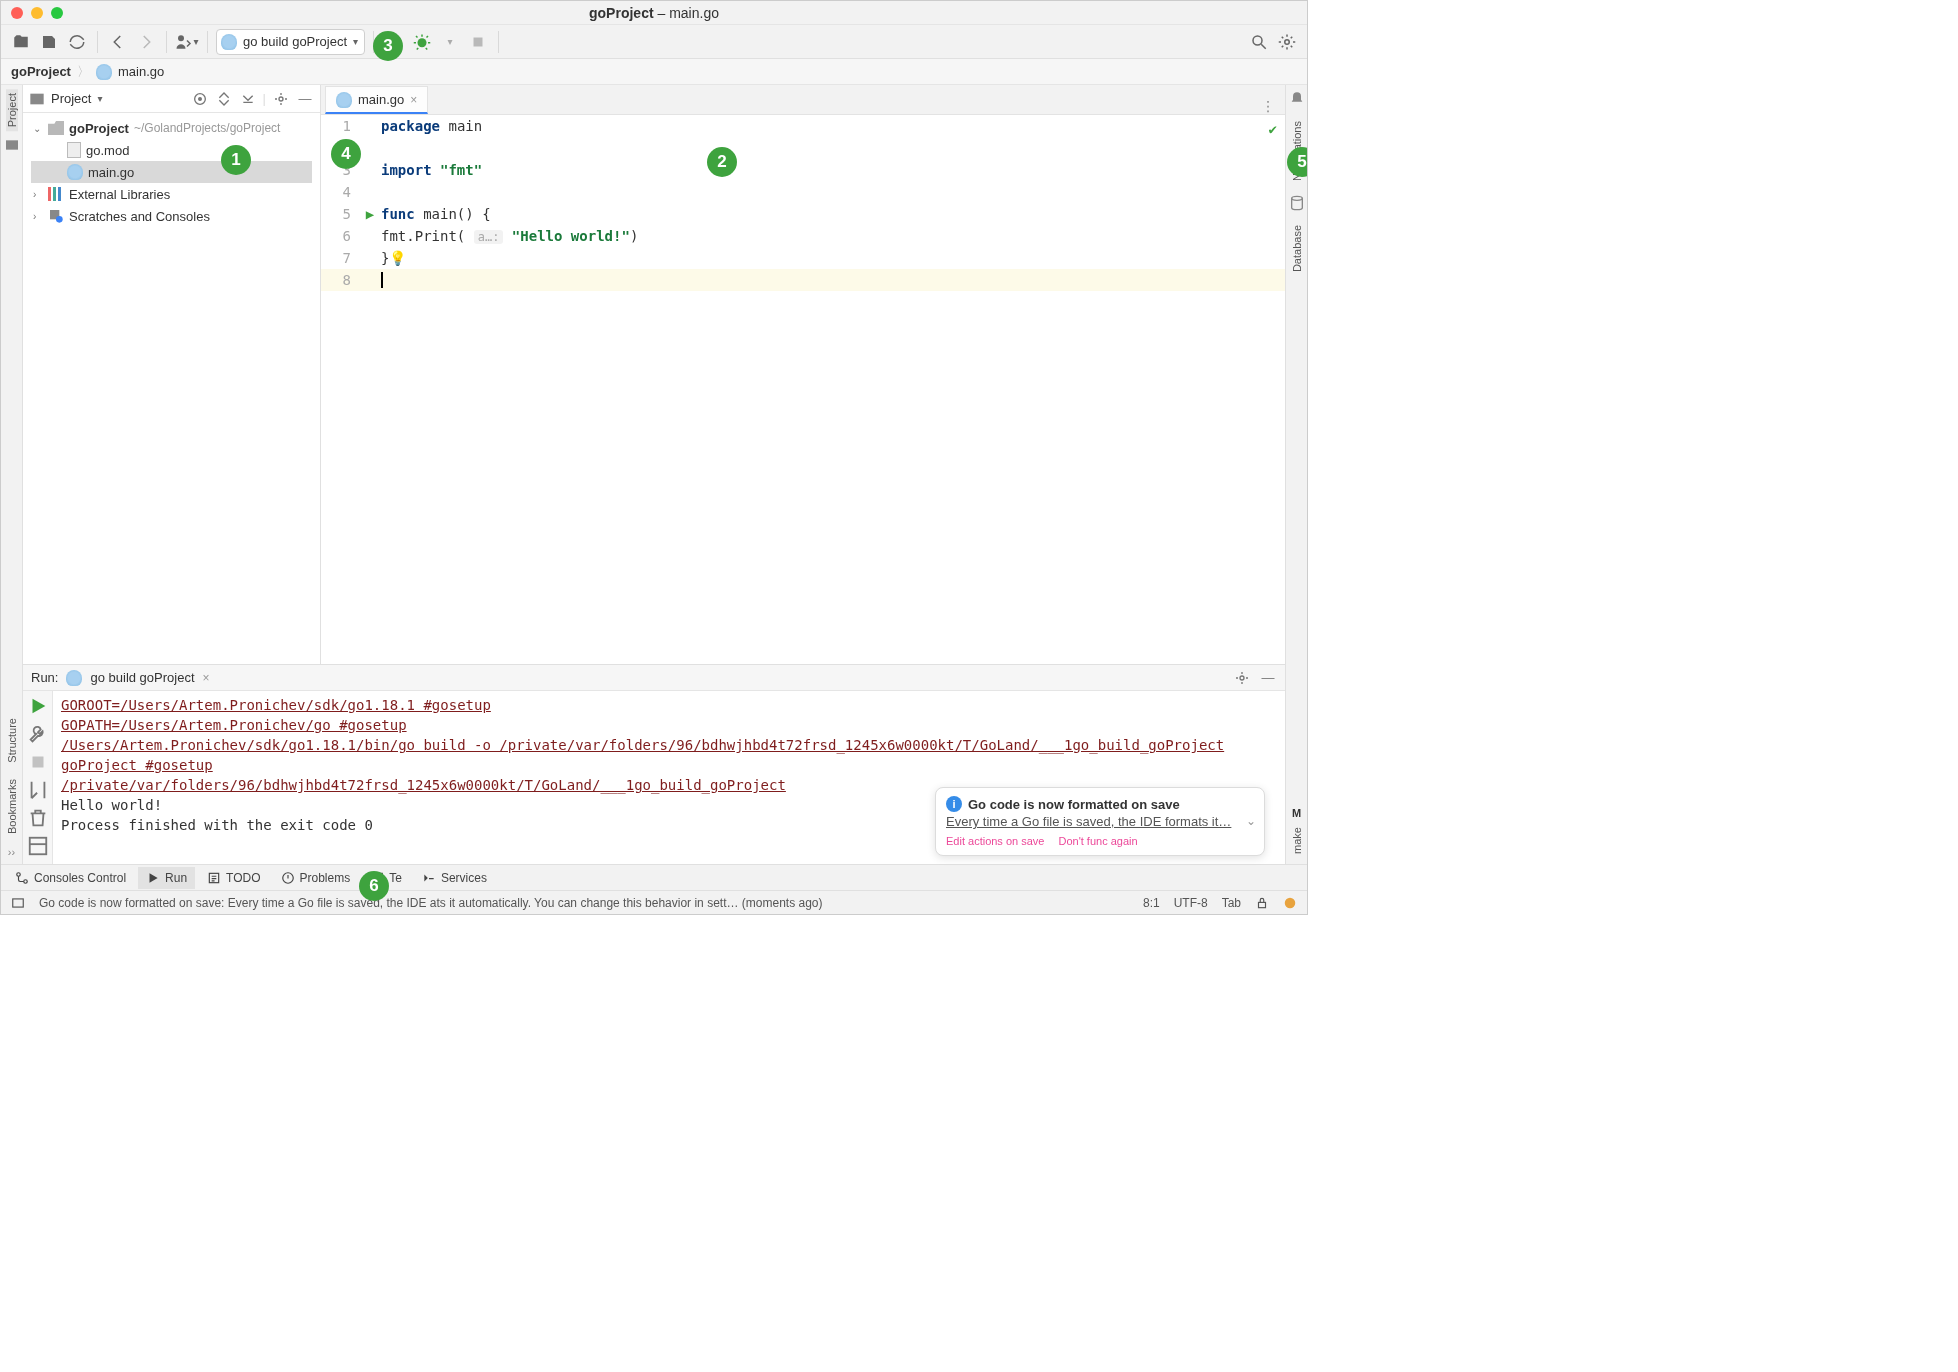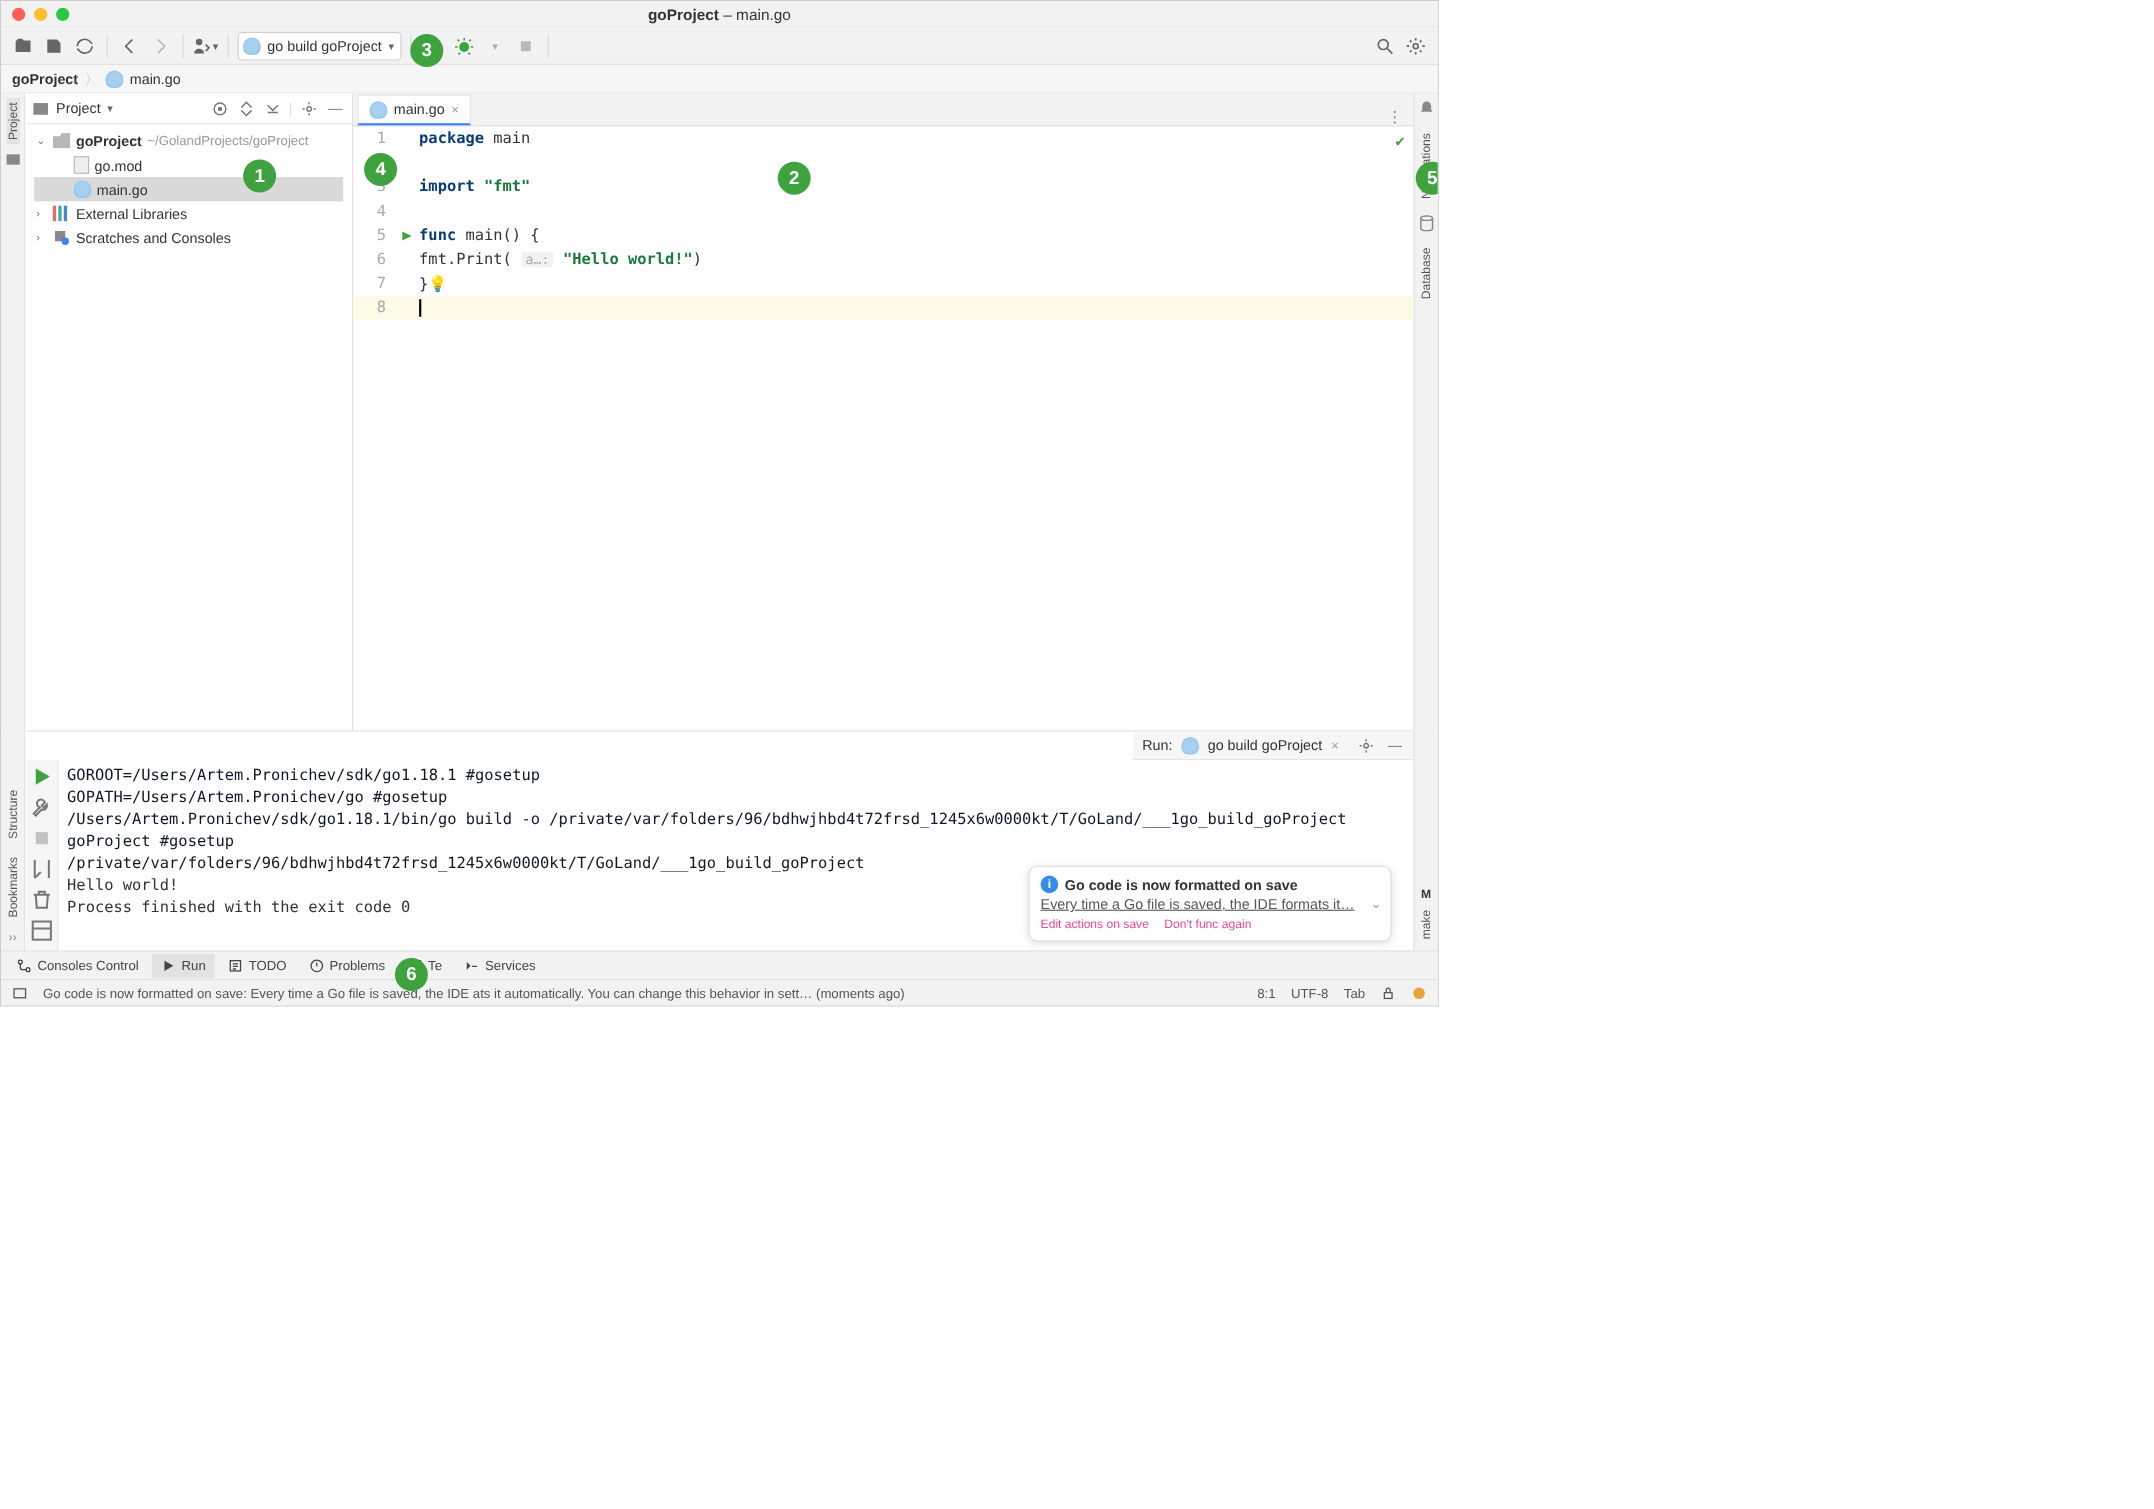--- a/index.html
+++ b/index.html
@@ -71,28 +71,28 @@
   .str{ color:#1a7a3a; font-weight:bold;}
   .hint{ color:#aaa; background:#f2f2f2; padding:0 4px; font-size:12px; border-radius:3px;}
   .editor-status { position:absolute; top:6px; right:8px; color:#3ea33e;}
   .caret-text { border-left:2px solid #000; padding-left:1px;}
   .lightbulb{ color:#e8a33e; }
 
   
   .right-rail { width:22px; background:#f2f2f2; border-left:1px solid #e0e0e0; display:flex; flex-direction:column; align-items:center; padding-top:6px; gap:10px;}
 
   
-  .run-panel { border-top:1px solid #e0e0e0; background:#fff; display:flex; flex-direction:column;align-items:flex-end; }
+  .run-panel { border-top:1px solid #e0e0e0; background:#fff; display:flex; flex-direction:column; }
   .run-head { display:flex; align-items:center; height:26px; padding:0 8px; gap:8px; font-size:13px; background:#f6f6f6; border-bottom:1px solid #e5e5e5;}
   .run-head .spacer{flex:1;}
   .run-body { display:flex; flex:1; min-height:0; position:relative;}
   .run-toolbar{ width:30px; background:#f6f6f6; border-right:1px solid #e5e5e5; display:flex; flex-direction:column; align-items:center; padding:4px 0; gap:6px;}
   .run-toolbar .btn{ width:22px; height:22px; display:flex; align-items:center; justify-content:center; color:#777; cursor:pointer;}
   .console { flex:1; padding:4px 8px; font-family:"Menlo","Consolas",monospace; font-size:14px; color:#2f3a6e; line-height:20px; overflow:hidden;}
-  .console .env{color:#0f172a;}
+  .console .env{color:#7f1d1d;text-decoration:underline;}
   .console .out{color:#333;}
   
   
   .toast { position:absolute; bottom:8px; right:20px; width:330px; background:#fff; border:1px solid #dcdcdc; border-radius:8px; box-shadow:0 2px 8px rgba(0,0,0,.12); padding:8px 28px 8px 10px;}
   .toast-head{ display:flex; gap:6px; align-items:center; font-weight:700; font-size:13px;}
   .toast-info-icon{ width:16px; height:16px; background:#358ce8; border-radius:50%; color:#fff; display:flex; align-items:center; justify-content:center; font-size:11px; font-weight:bold;}
   .toast-body{ font-size:13px; color:#555; margin-top:2px;text-decoration:underline; }
   .toast-actions{ margin-top:6px; display:flex; gap:14px;}
   .toast-actions a{ color:#ec4899; font-size:11px; cursor:pointer;}
   .toast-chev{ position:absolute; top:26px; right:8px; color:#999; font-size:12px;}

